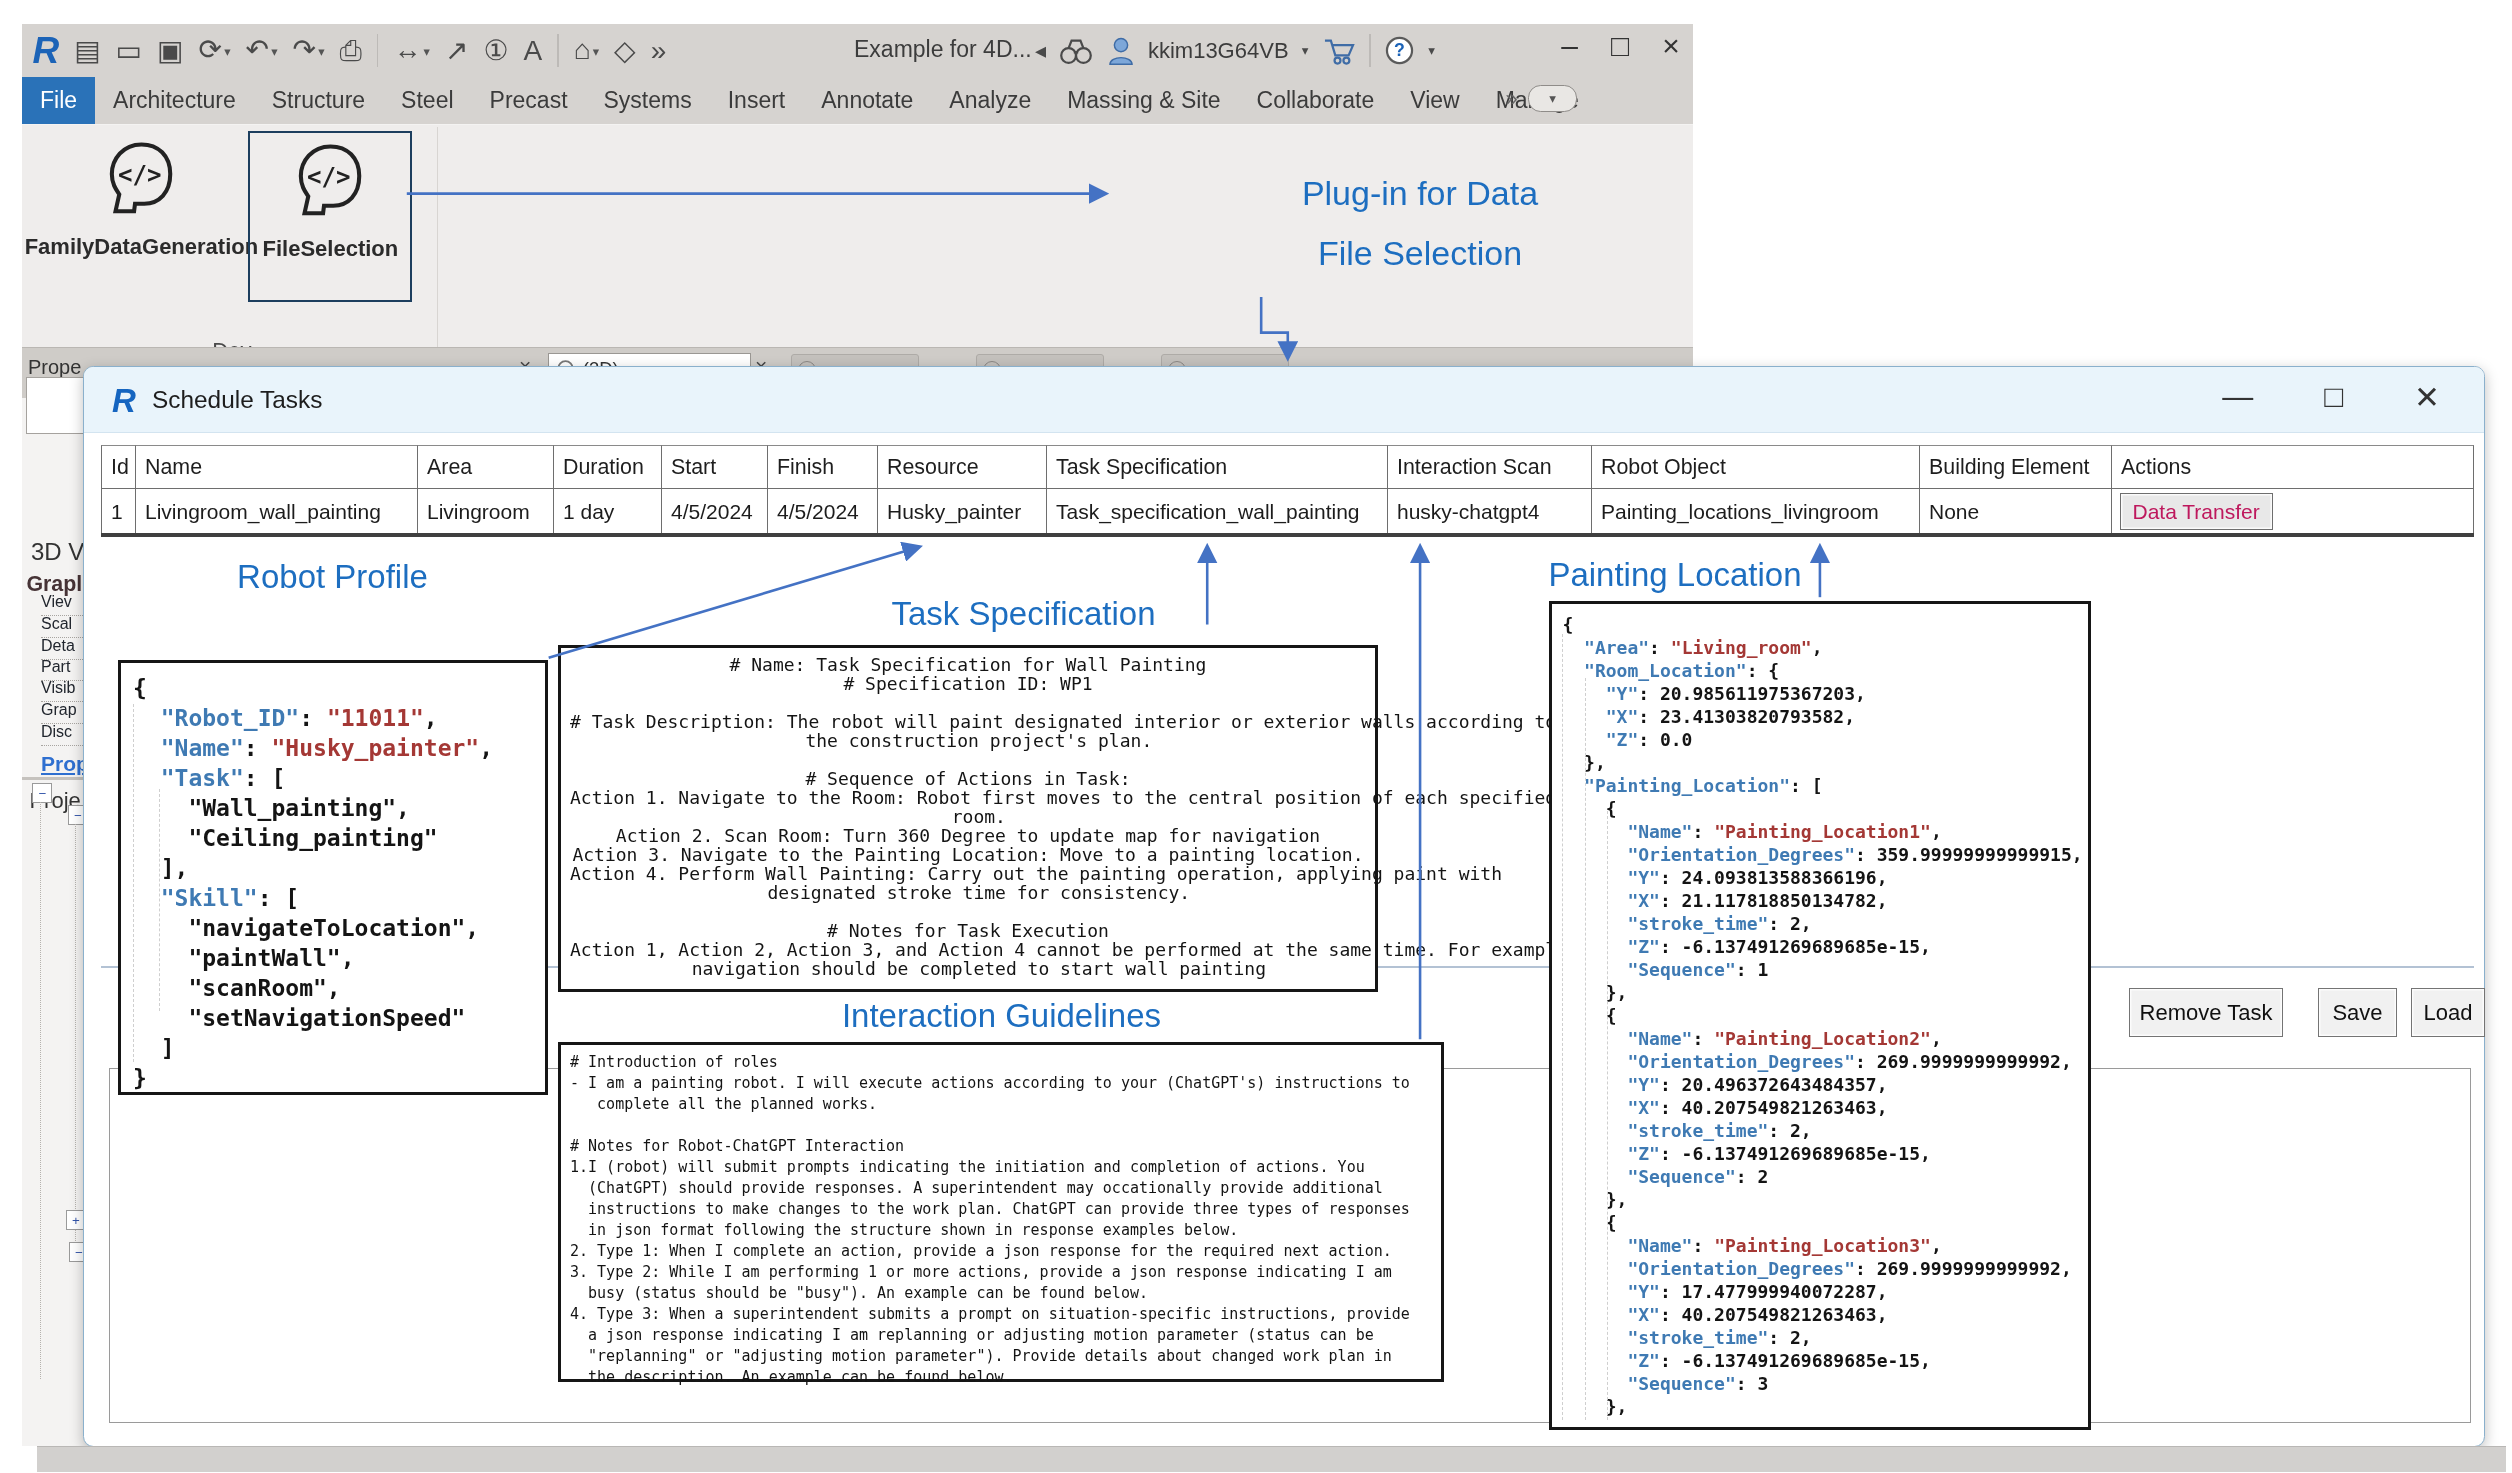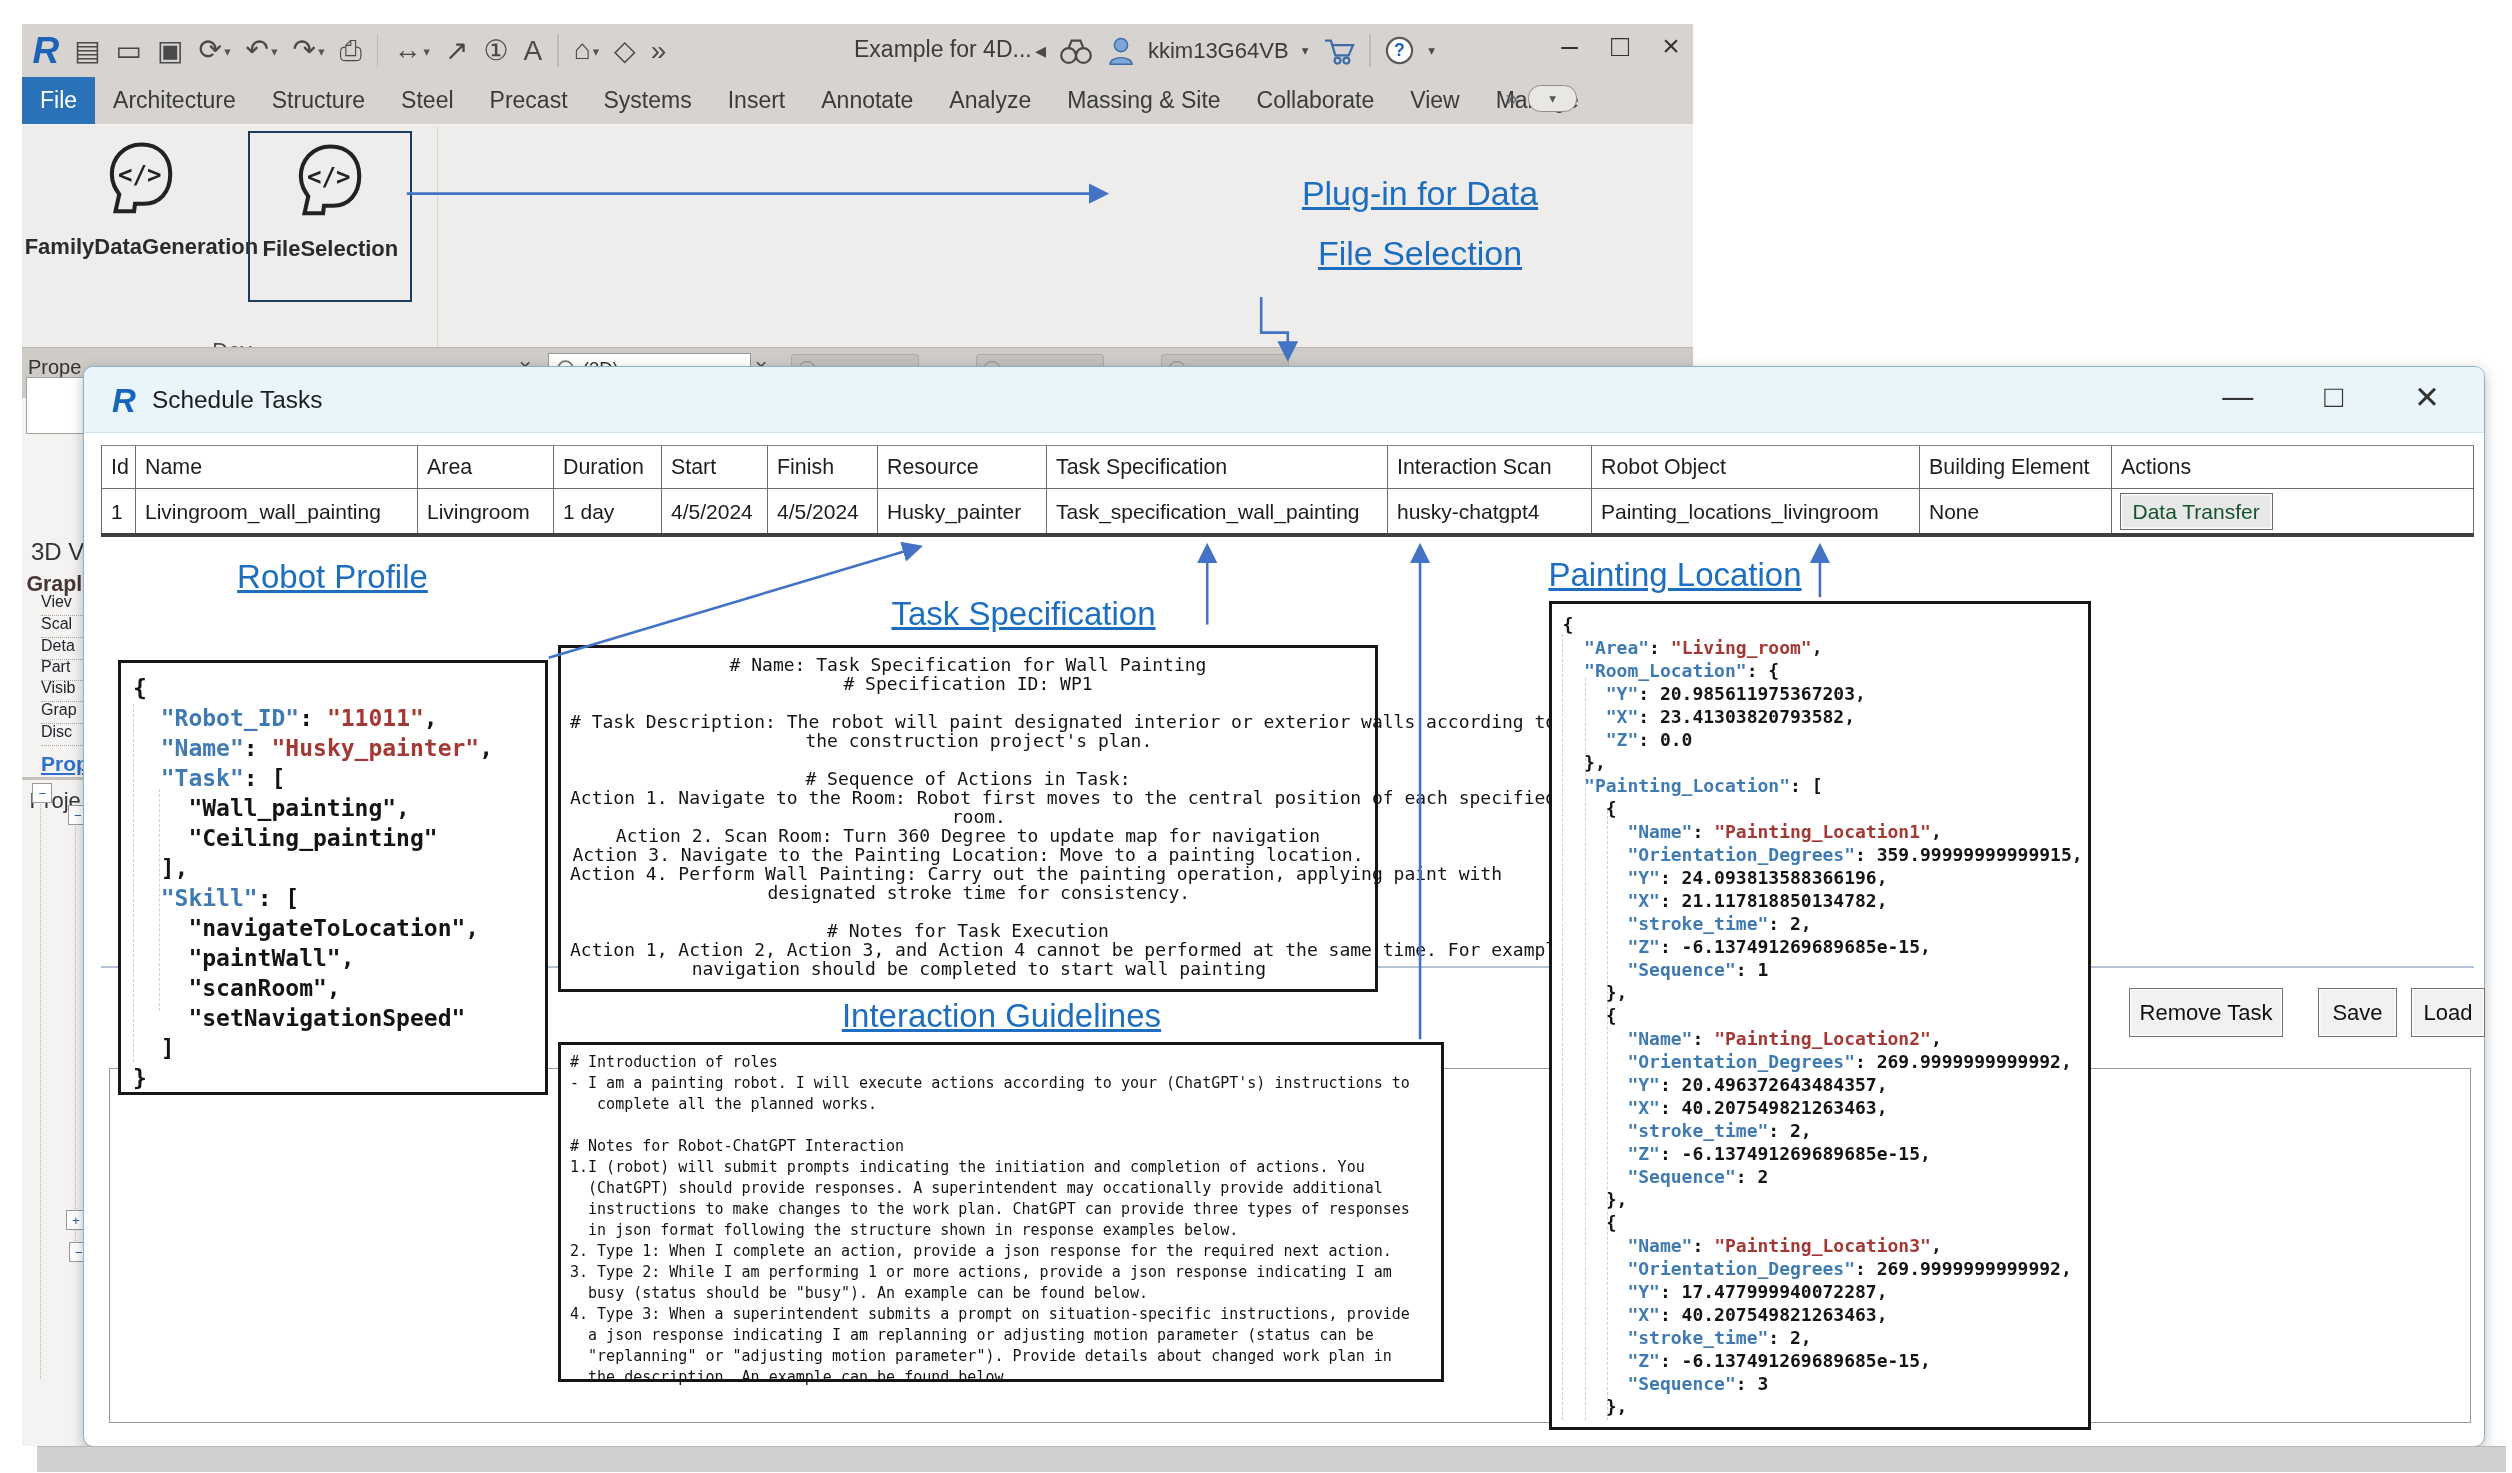--- a/index.html
+++ b/index.html
@@ -75,31 +75,31 @@
          grid-template-columns:35px 282px 136px 108px 106px 110px 169px 341px 204px 328px 192px 362px;}
   #thead{top:78px;}
   #trow{top:121px;}
   .th,.td{border-right:1.5px solid #6e6e6e;display:flex;align-items:center;padding-left:9px;box-sizing:border-box;
           white-space:nowrap;overflow:hidden;}
   .th{height:43px;font-size:21.4px;color:#1e1e1e;border-top:1.5px solid #8a8a8a;}
   .td{height:46px;font-size:21px;color:#1c1c1c;border-top:1.5px solid #6e6e6e;}
   .th:first-child,.td:first-child{border-left:1.5px solid #6e6e6e;}
   #tbl-bottom{position:absolute;left:17px;top:166px;width:2373px;height:4.4px;background:#3f3f3f;}
   #dt-btn{margin-left:-1.5px;height:35px;padding:0 12px;background:#e8e8e8;border:1.5px solid #6e6e6e;
-          box-shadow:inset 0 0 0 1.5px #fafafa;font-size:21px;color:#14532d;display:flex;align-items:center;}
+          box-shadow:inset 0 0 0 1.5px #fafafa;font-size:21px;color:#be185d;display:flex;align-items:center;}
   
   #group-line{position:absolute;left:17px;top:599px;width:2373px;height:2.2px;background:#b3c2d4;}
   #bottom-pane{position:absolute;left:25px;top:701px;width:2360px;height:353px;background:#fff;border:1.5px solid #9a9a9a;}
   .footbtn{position:absolute;top:621px;height:47px;background:#f1f1f1;border:1.5px solid #747474;
            box-shadow:inset 0 0 0 1.5px #fcfcfc;font-size:22px;color:#111;display:flex;align-items:center;justify-content:center;}
   #btn-remove{left:2045px;width:152px;}
   #btn-save{left:2234px;width:77px;}
   #btn-load{left:2327px;width:72px;}
   
-  .callout{position:absolute;color:#1d6ec0;font-size:33px;text-align:center;line-height:1.25;z-index:45;text-decoration:underline;}
+  .callout{position:absolute;color:#1d6ec0;font-size:33px;text-align:center;line-height:1.25;z-index:45;}
   #co-plugin{left:1161px;top:164px;width:518px;font-size:34px;line-height:1.75;}
   #co-robot{left:118px;top:556px;width:429px;}
   #co-task{left:739px;top:593px;width:569px;}
   #co-interaction{left:632px;top:995px;width:739px;}
   #co-painting{left:1505px;top:554px;width:340px;}
   
   .codebox{position:absolute;background:#fff;border:3.7px solid #161616;z-index:30;box-sizing:border-box;}
   .codebox pre{margin:0;padding:7.4px 9px;white-space:pre;font-family:"DejaVu Sans Mono",monospace;color:#141414;}
   #box-robot{left:118px;top:660px;width:430px;height:435px;}
   #box-robot pre{font-size:23px;line-height:30px;font-weight:bold;padding:10.4px 12px;}

